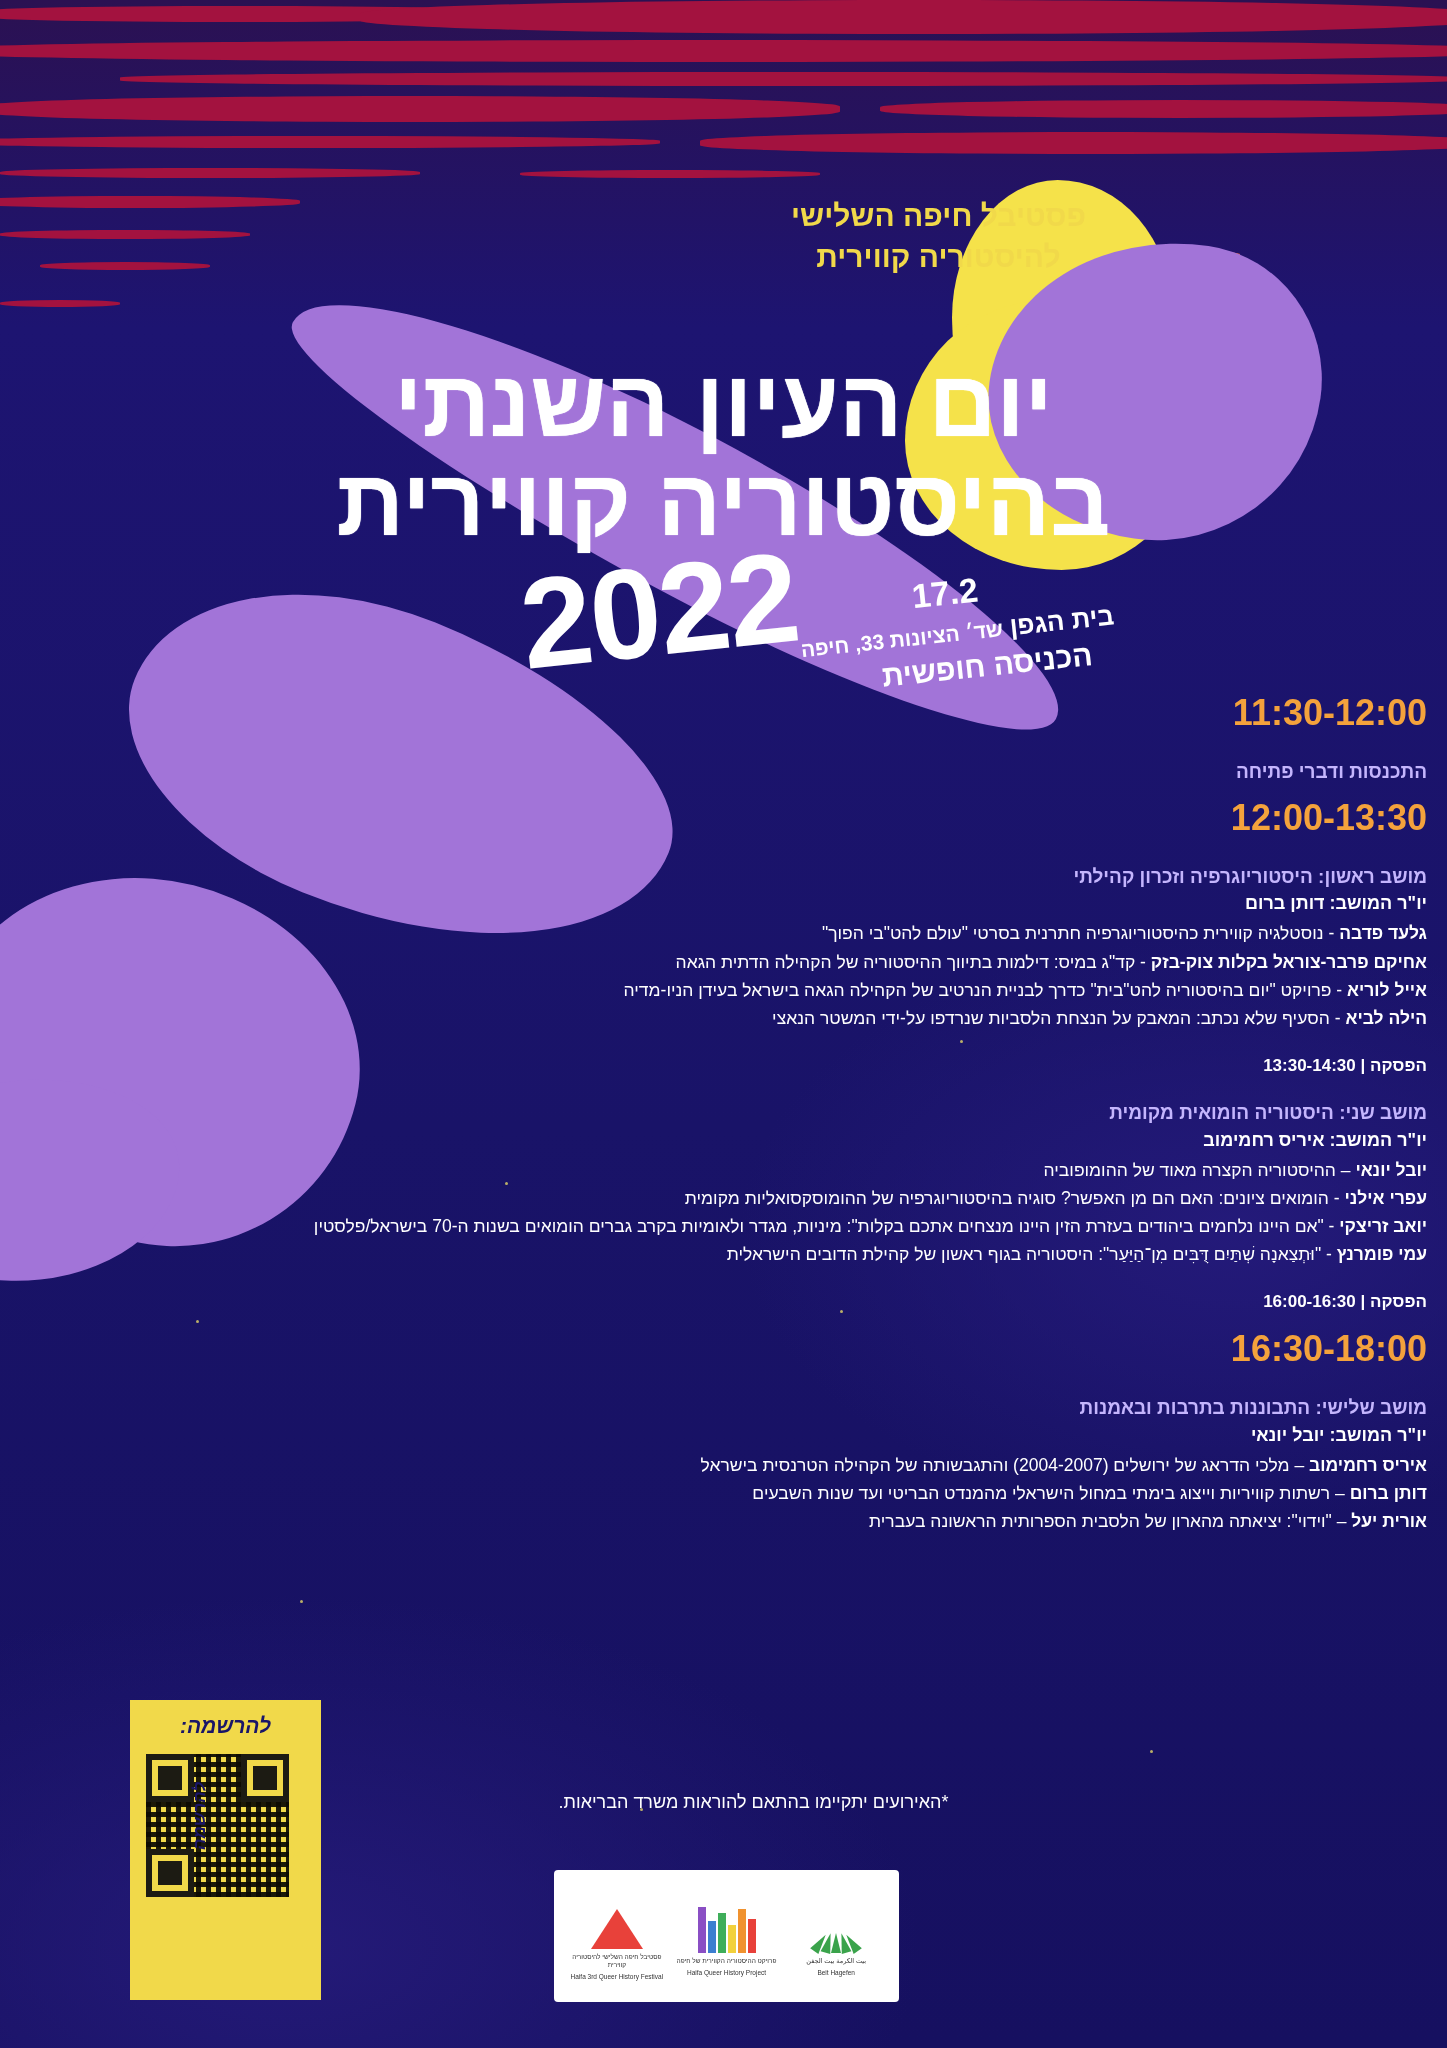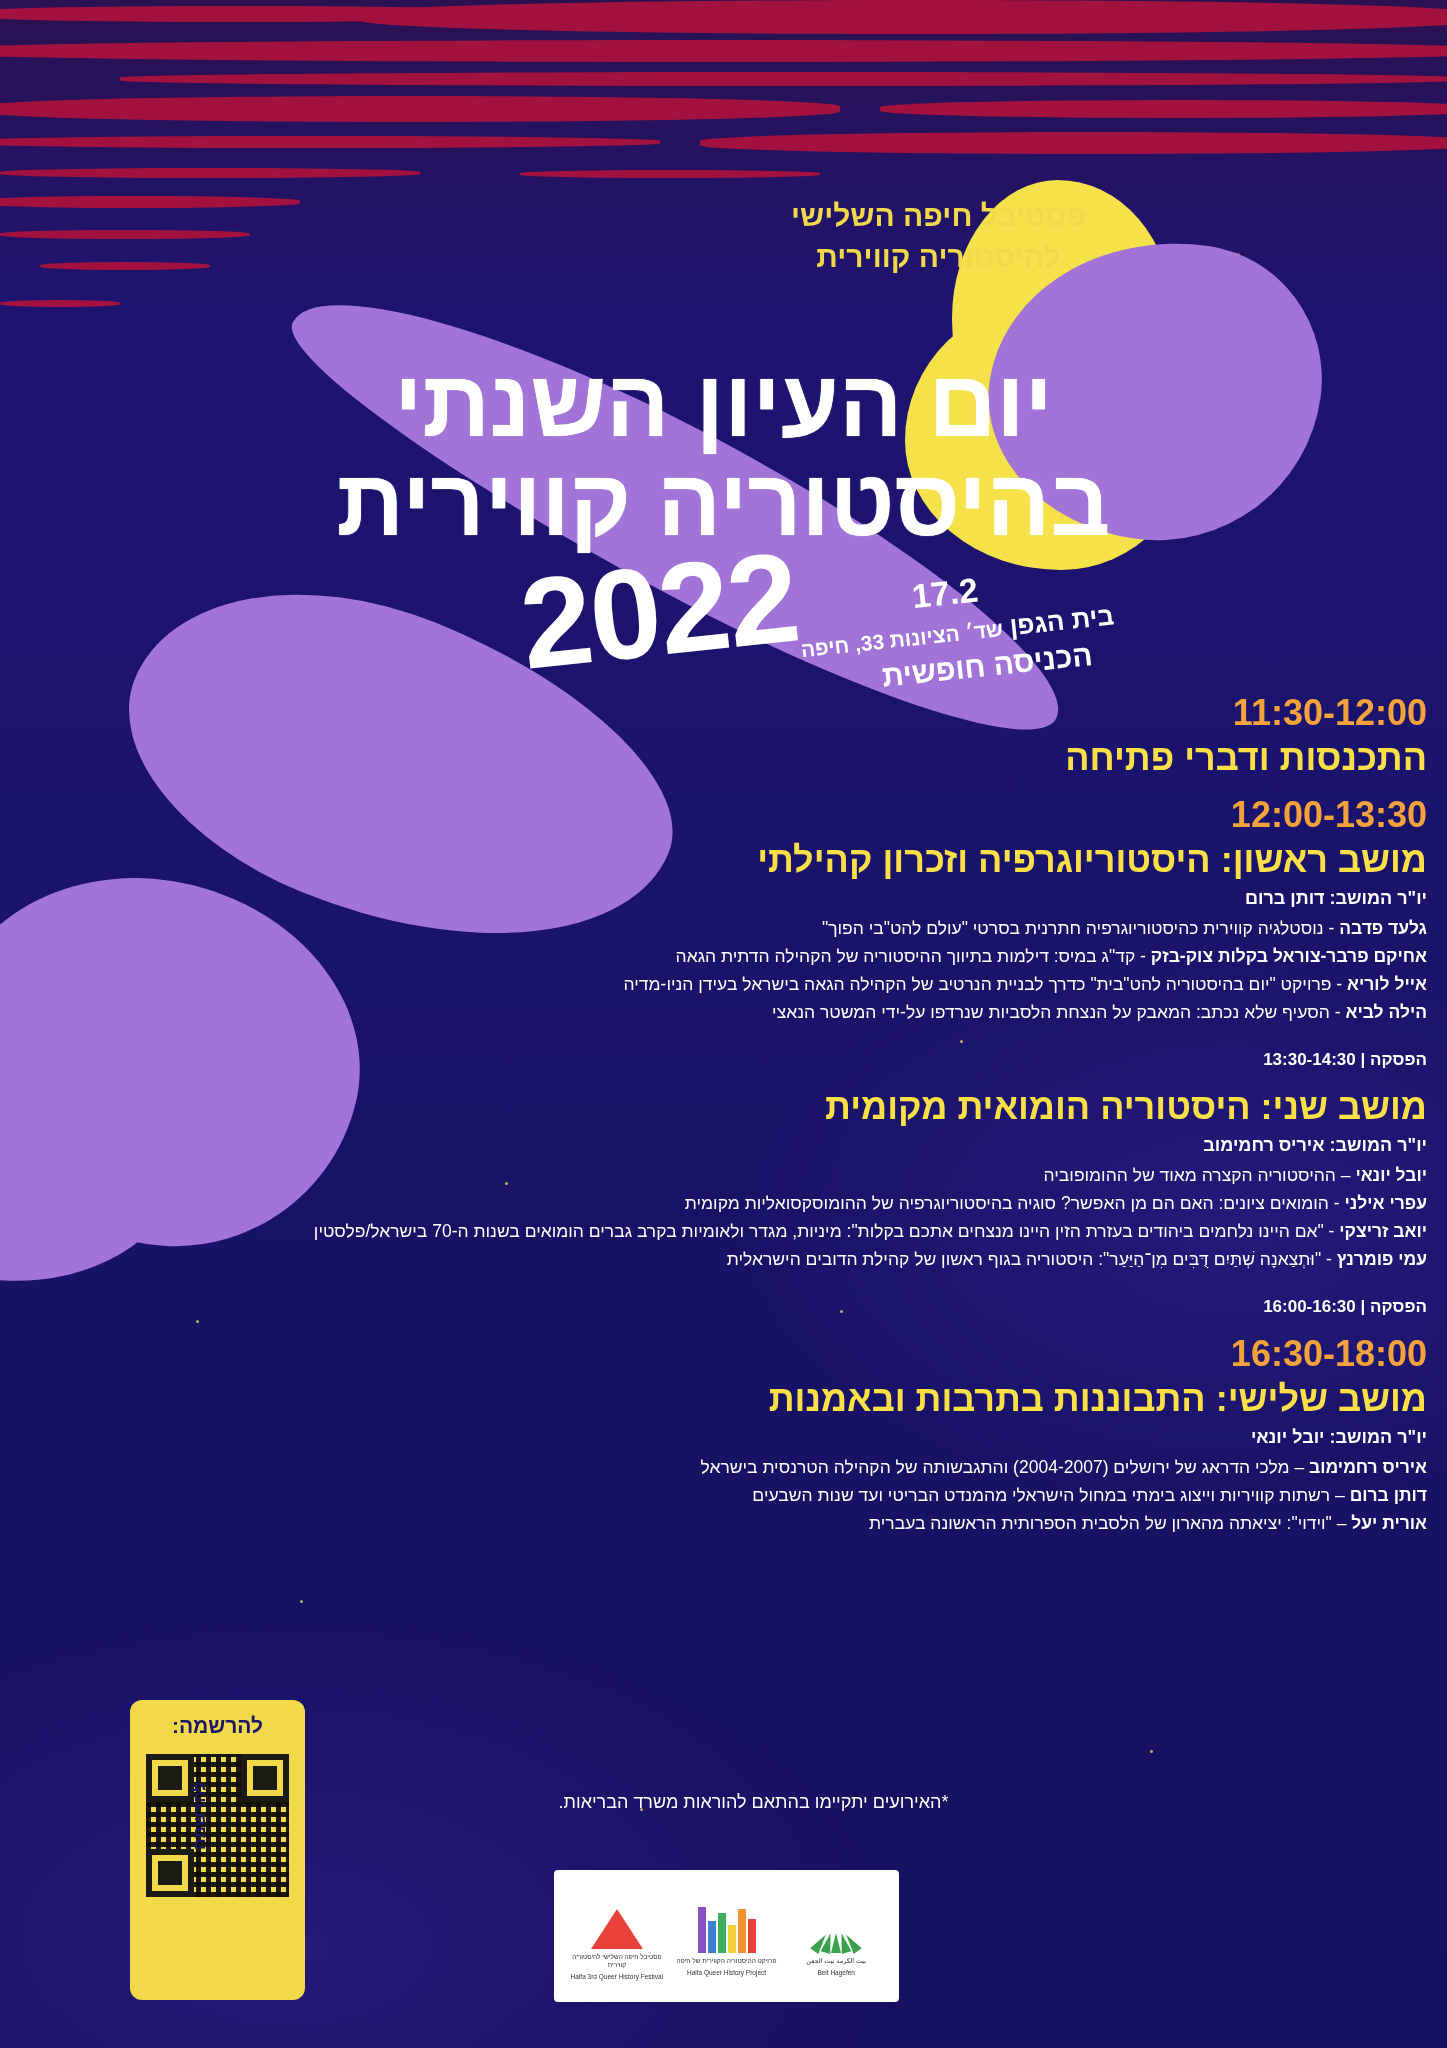--- a/index.html
+++ b/index.html
@@ -164,25 +164,26 @@
   }
   .session { margin-bottom: 4px; }
   .sess-time {
     font-size: 36px;
     font-weight: bold;
     color: #f4a23c;
     letter-spacing: 0px;
     line-height: 1.25;
   }
   .sess-title {
-    font-size: 36px;
-    font-weight: bold;
-    color: #fde047;
+    font-size: 19px;
+    font-weight: bold;
+    color: #c4b5fd;
     line-height: 1.3;
     margin-bottom: 4px;
+    margin-top: 25px;
   }
   .sess-chair {
     font-size: 18px;
     font-weight: bold;
     color: #ffffff;
     margin-bottom: 6px;
   }
   .talk {
     font-size: 17.5px;
     line-height: 1.55;
@@ -207,24 +208,25 @@
     color: #ffffff;
     direction: rtl;
     padding-left: 60px;
   }
 
   
   .reg-card {
     position: absolute;
     left: 130px;
     top: 1700px;
-    width: 175px;
+    width: 191px;
     height: 300px;
     background: #f1d94a;
-    border-radius: 12px;
+    border-radius: 0;
+    font-style: italic;
   }
   .reg-label {
     position: absolute;
     top: 14px;
     left: 0; right: 0;
     text-align: center;
     color: #1a1668;
     font-size: 21px;
     font-weight: bold;
     direction: rtl;

